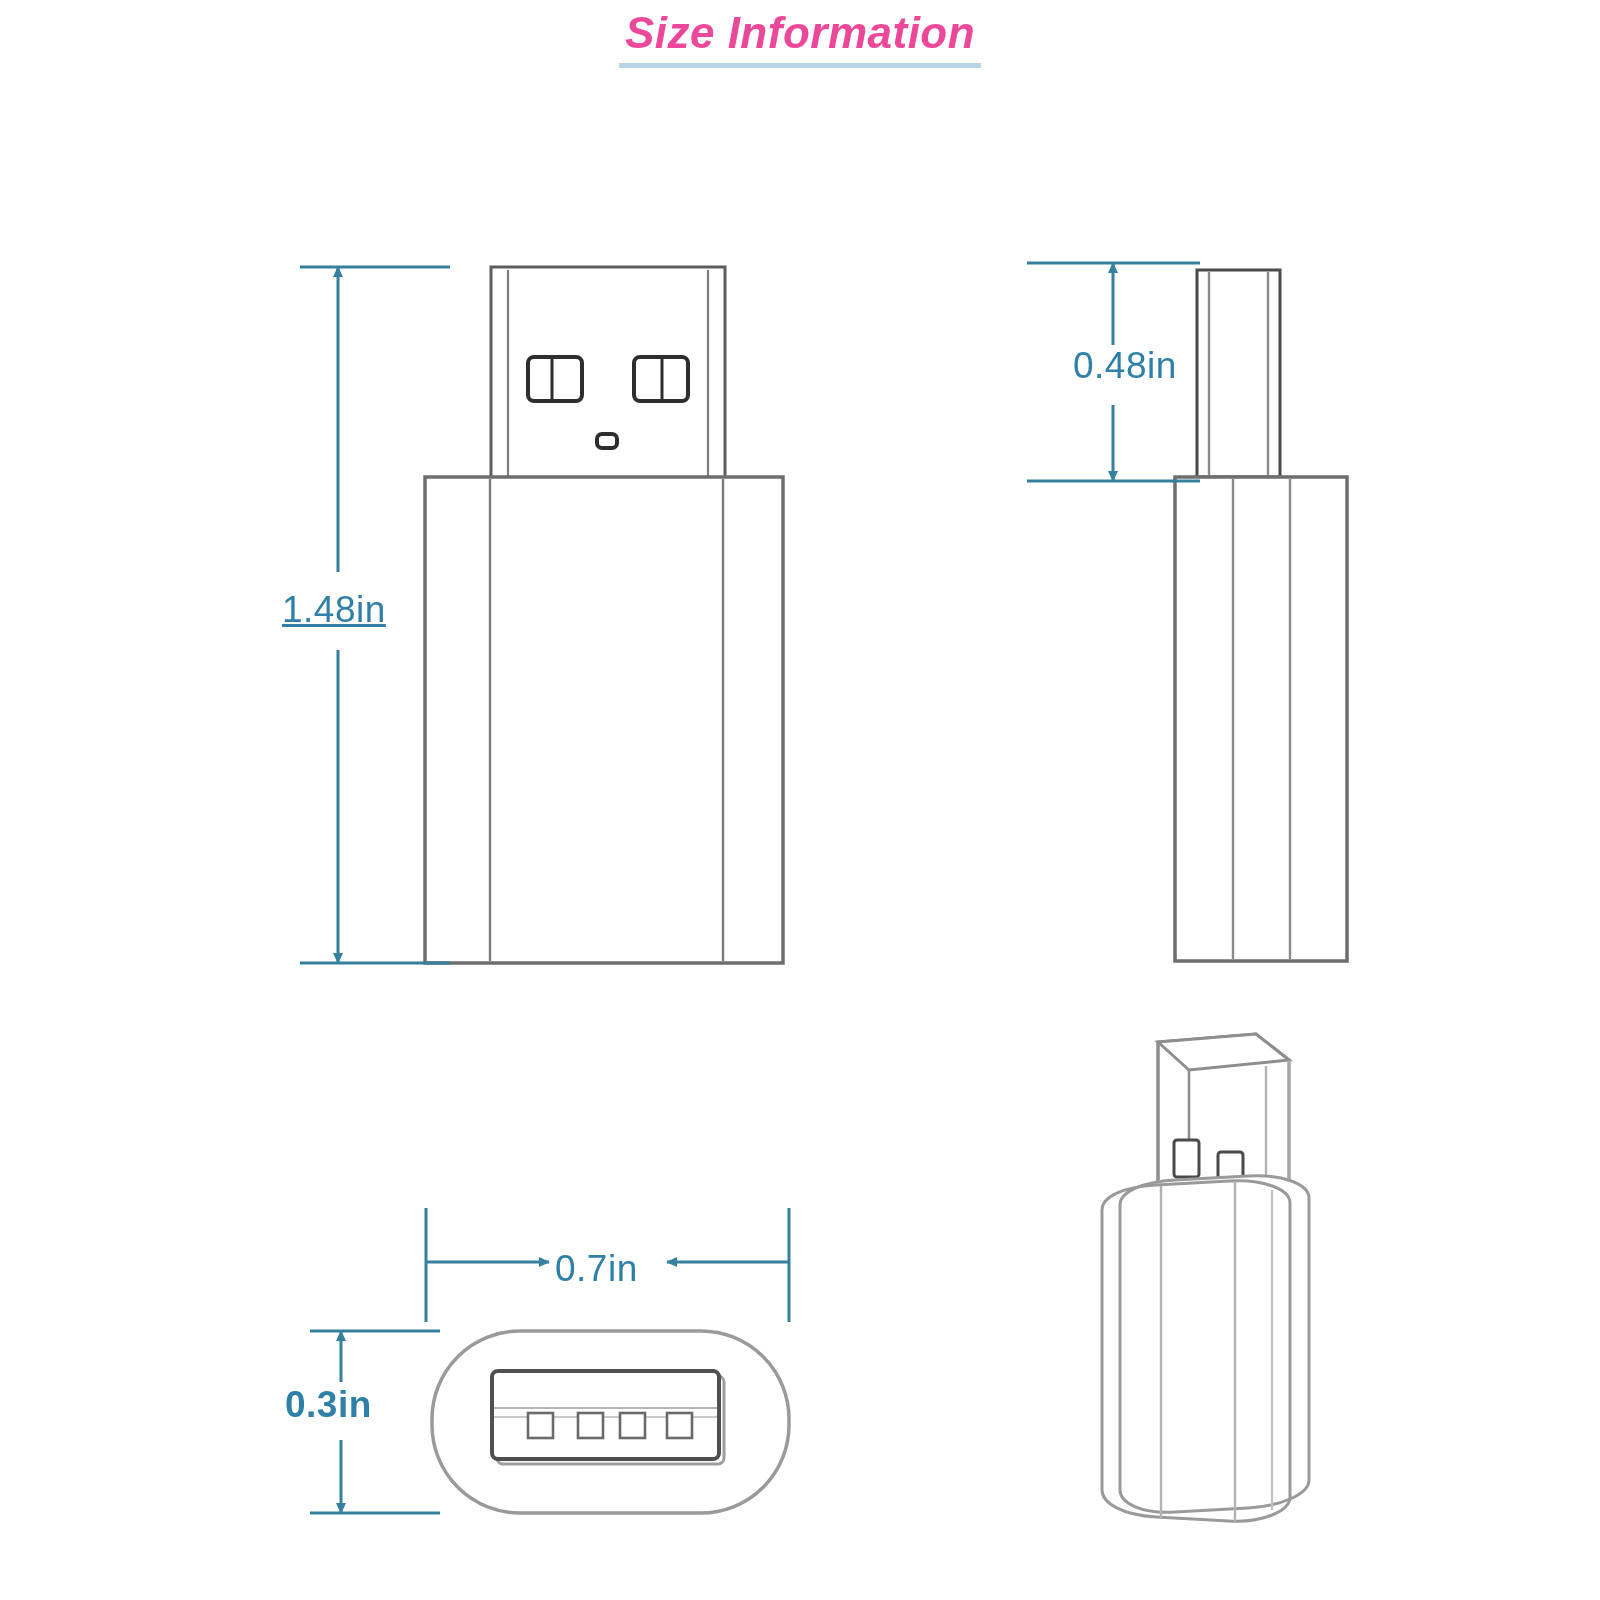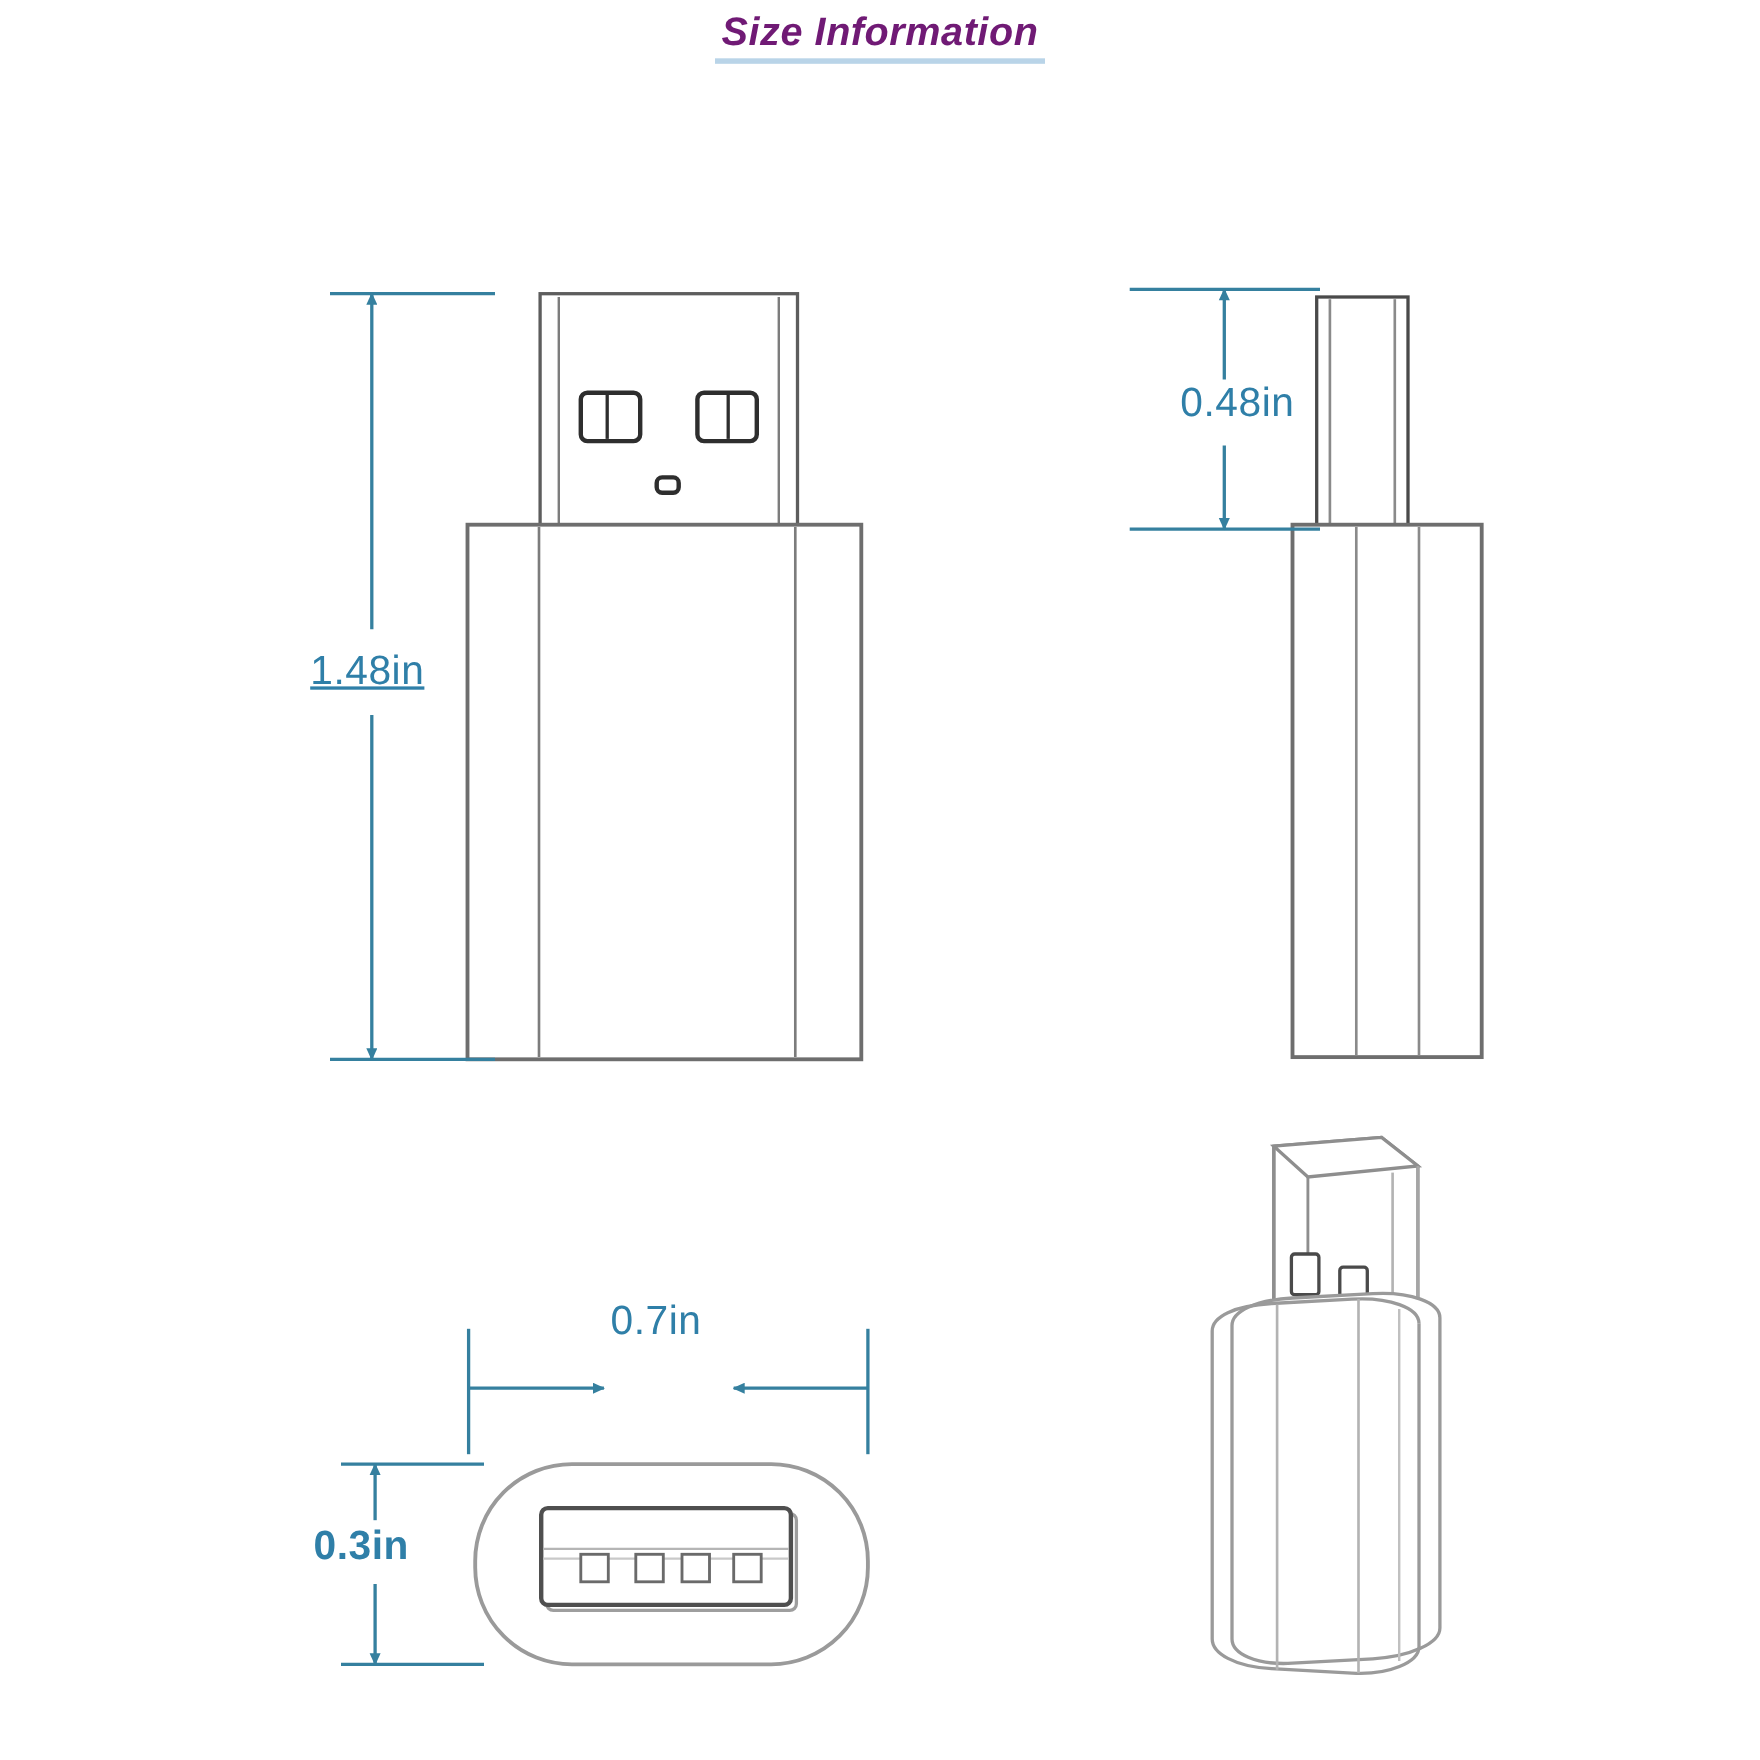--- a/index.html
+++ b/index.html
@@ -26,23 +26,23 @@
     top: 8px;
     width: 1600px;
     text-align: center;
     pointer-events: none;
   }
   #title-text {
     display: inline-block;
     font-family: "Liberation Sans", sans-serif;
     font-weight: bold;
     font-style: italic;
-    font-size: 36px;
+    font-size: 44px;
     letter-spacing: 0.5px;
-    color: #701a75;
+    color: #ec4899;
     padding: 0 6px 4px 6px;
     border-bottom: 5px solid #b9d4e8;
     line-height: 1.15;
   }
   .dim-label {
     position: absolute;
     font-family: "Liberation Sans", sans-serif;
     font-size: 37px;
     color: #2f7fa8;
     white-space: nowrap;
@@ -189,17 +189,17 @@
         <line x1="1235" y1="1181" x2="1235" y2="1521" stroke="#b3b3b3" stroke-width="2.4"></line>
         <line x1="1272" y1="1190" x2="1272" y2="1510" stroke="#c0c0c0" stroke-width="2.2"></line>
       </g>
     </g>
   </svg>
 
   <div class="dim-label" style="left:282px; top:589px;text-decoration:underline;">1.48in</div>
 
   <div class="dim-label" style="left:1033px; top:345px;margin-left:40px;">0.48in</div>
 
-  <div class="dim-label" style="left:555px; top:1180px;text-align:center;">0.7in</div>
+  <div class="dim-label" style="left:555px; top:1248px;text-align:center;">0.7in</div>
 
   <div class="dim-label" style="left:285px; top:1384px;font-weight:bold;">0.3in</div>
 
 </div>
 
 </body></html>

